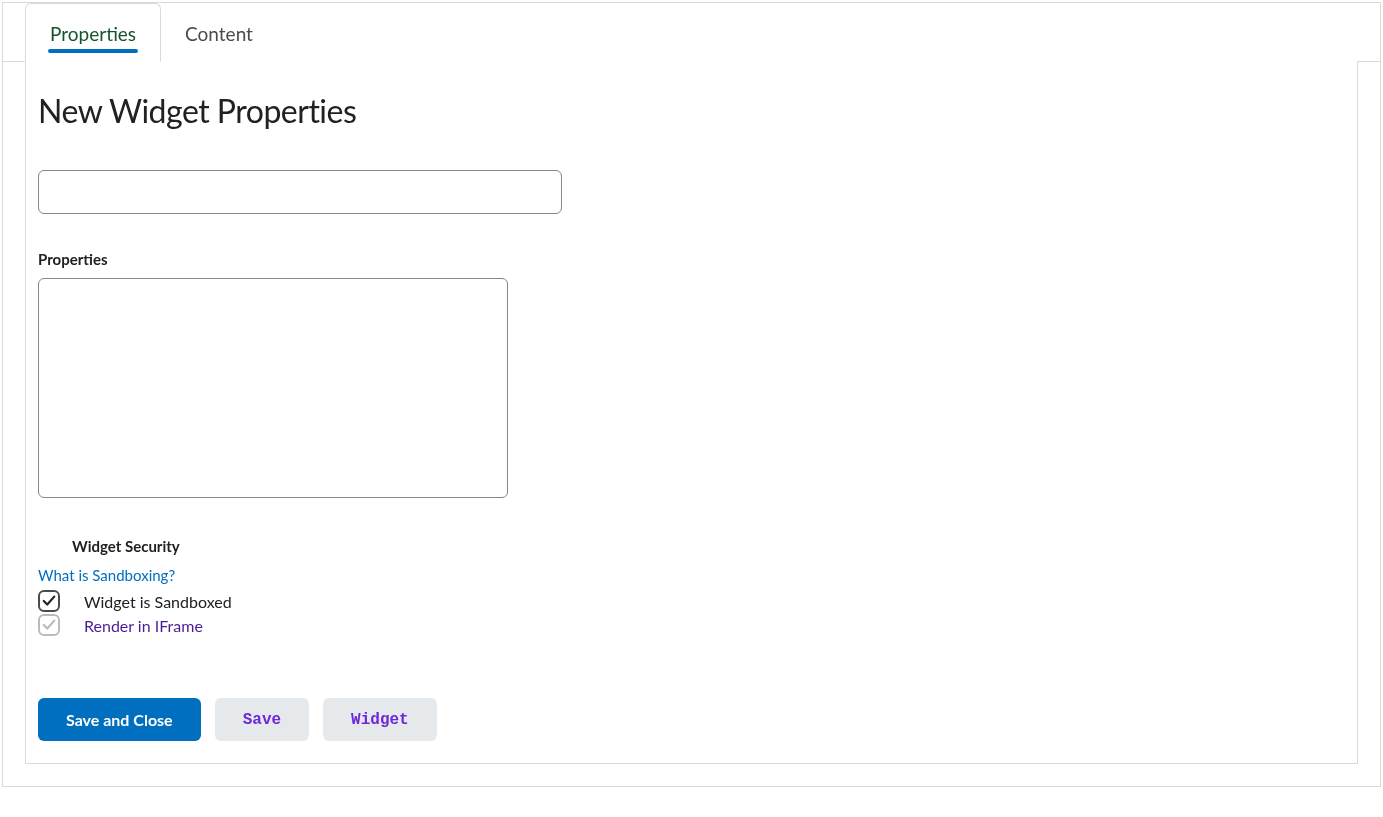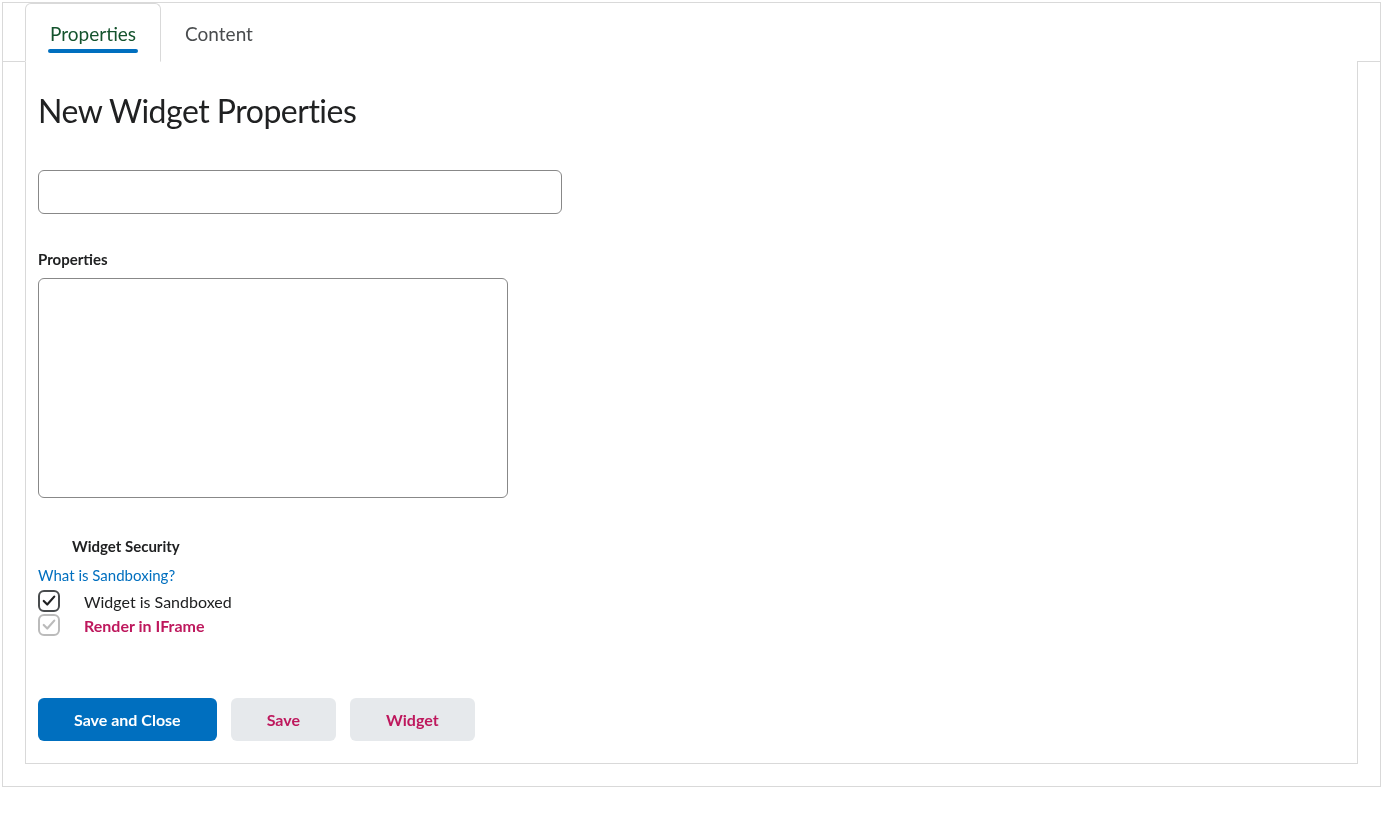--- a/index.html
+++ b/index.html
@@ -131,42 +131,43 @@
     }
     .cb.disabled {
       border-color: #bbb;
       cursor: default;
     }
     .cb svg { width: 14px; height: 14px; }
     .cb-label {
       font-size: 16px;
       color: #202122;
     }
-    .cb-label.disabled { color: #be185d; font-weight: bold; }
+    .cb-label.disabled { color: #4c1d95; }
     .button-row {
       display: flex;
       gap: 14px;
       margin-top: 62px;
     }
     .btn {
       border: none;
       border-radius: 6px;
       font-size: 16px;
       font-weight: 700;
-      padding: 12px 36px;
+      padding: 12px 28px;
       cursor: pointer;
       font-family: inherit;
     }
     .btn.primary {
       background: #006fbf;
       color: #fff;
     }
     .btn.secondary {
       background: #e6e9ec;
-      color: #be185d;
+      color: #6d28d9;
+      font-family: Liberation Mono, monospace;
     }
   </style>
 </head>
 <body>
 
 <div class="outer-frame">
 
   <div class="tab-strip">
     <div class="tab active">Properties</div>
     <div class="tab">Content</div>

